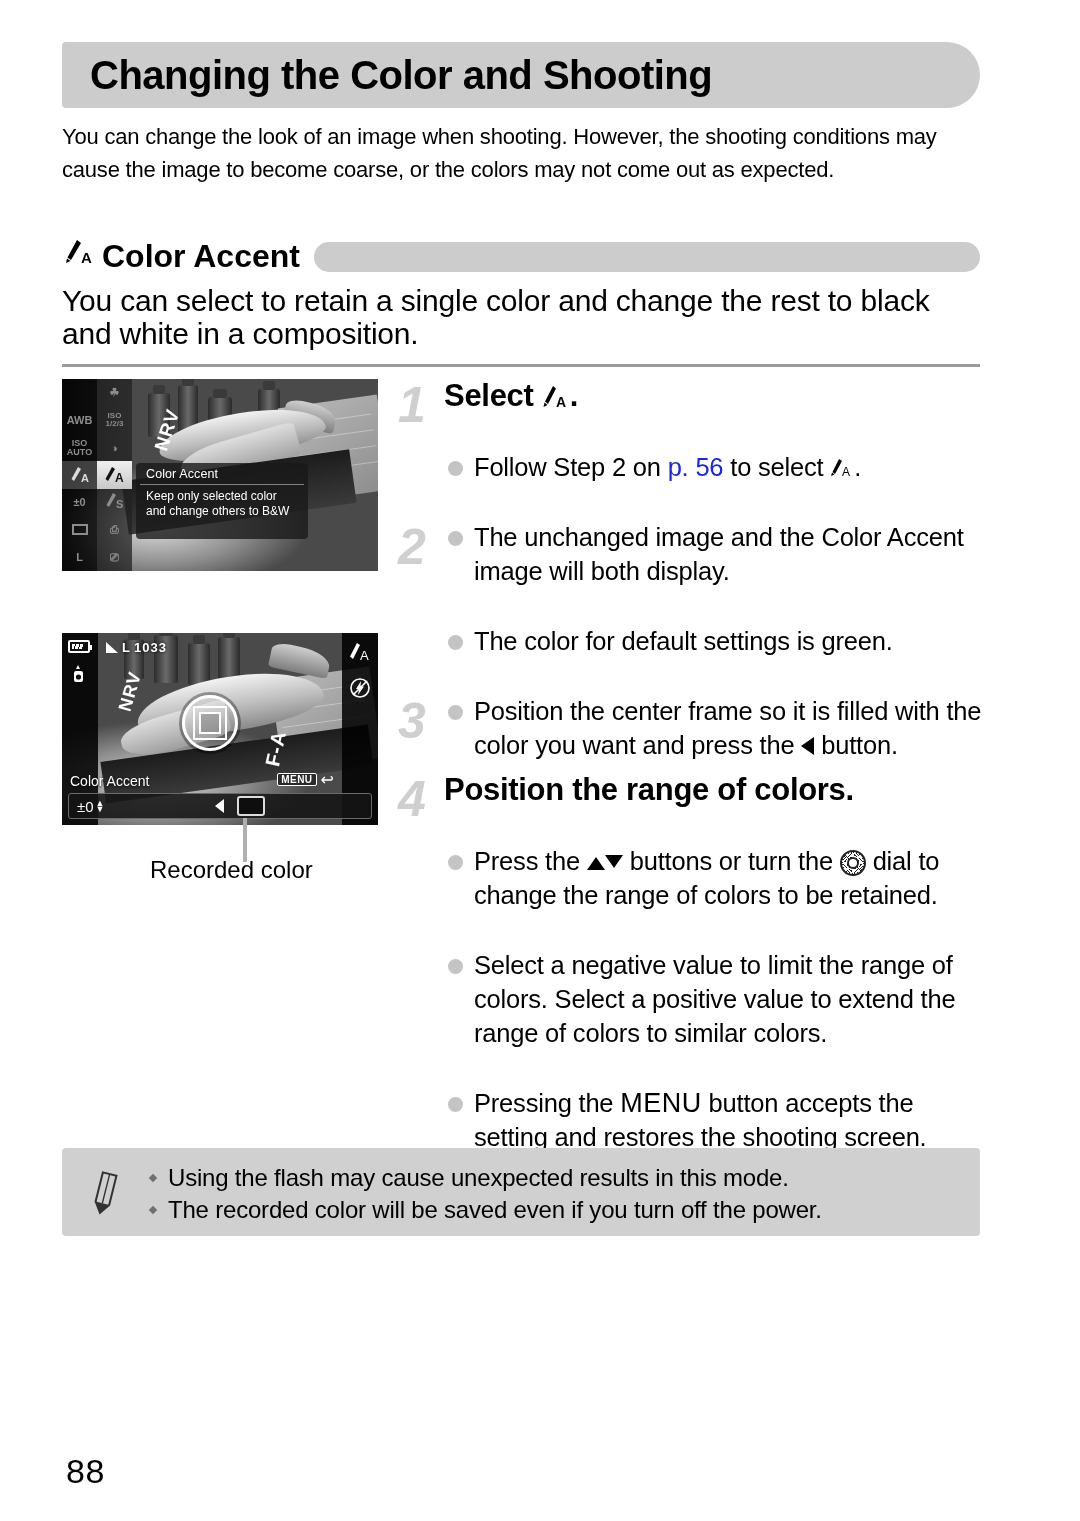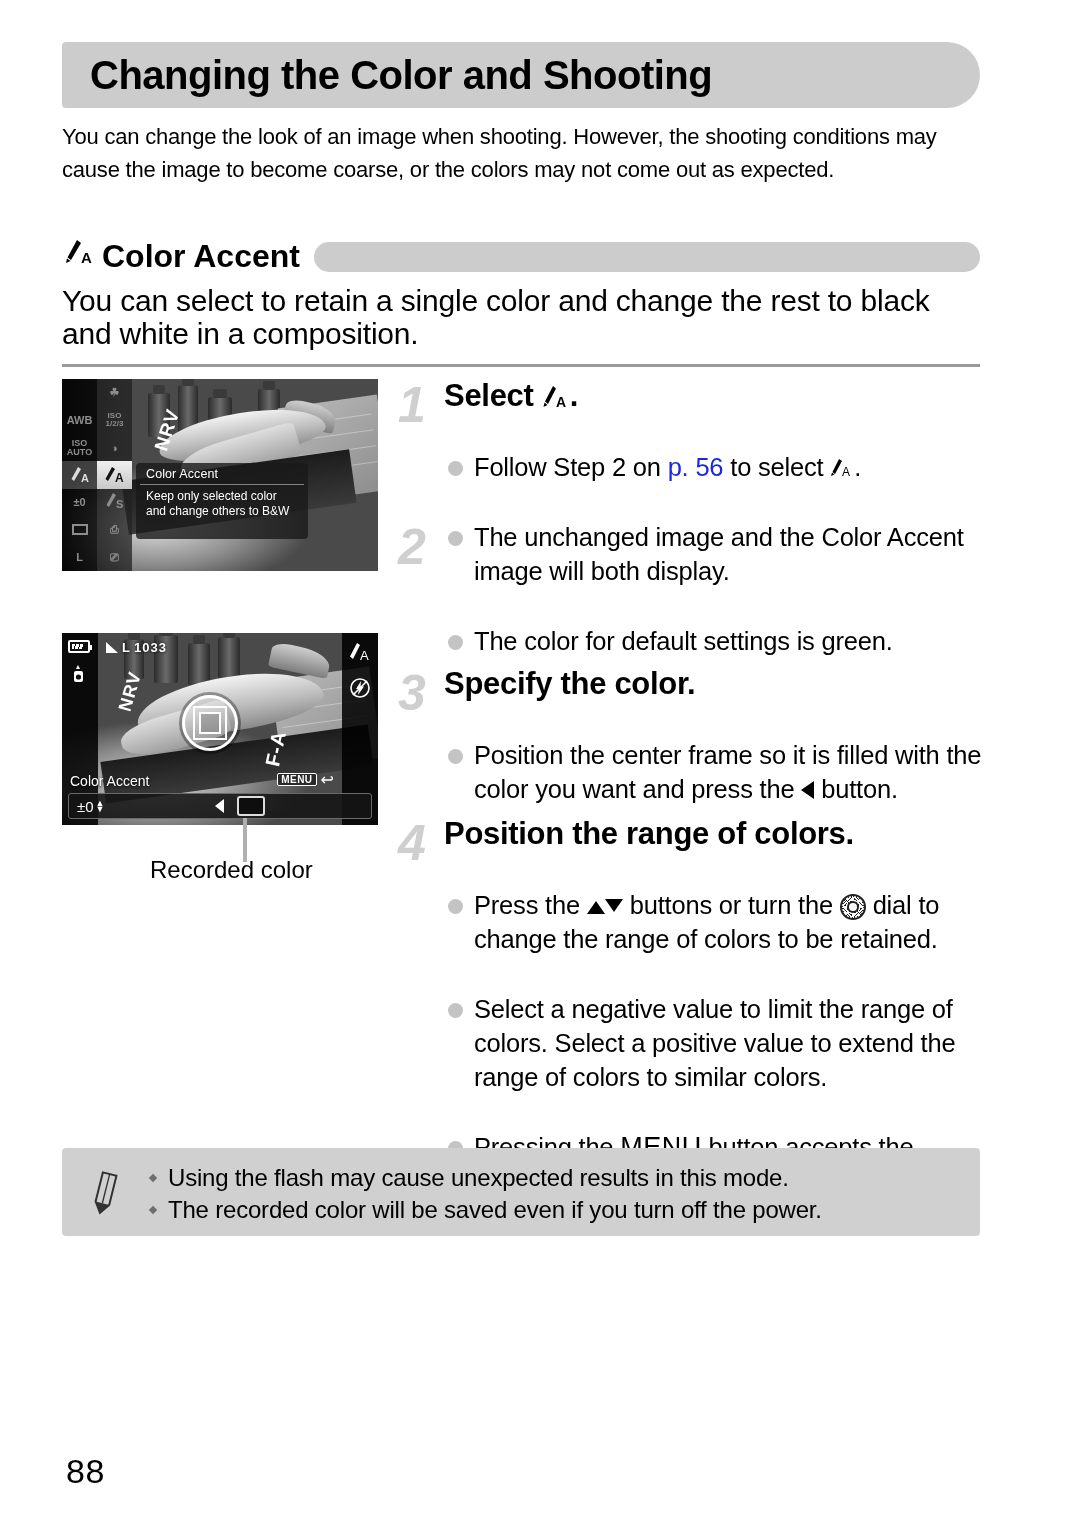--- a/index.html
+++ b/index.html
@@ -526,21 +526,20 @@
       </div>
       <div class="bullet">
         <span class="dot"></span>
         <span>The color for default settings is green.</span>
       </div>
     </div>
   </div>
 
   <div class="step" style="margin-top:8px;">
     <div class="step-num">3</div>
-    <div class="step-head">Specify the color.</div>
     <div class="bullets">
       <div class="bullet">
         <span class="dot"></span>
         <span>Position the center frame so it is filled with the color you want and press the </span><span class="gl-tri-left"></span><span> button.</span>
       </div>
     </div>
   </div>
 
   <div class="step" style="margin-top:10px;">
     <div class="step-num">4</div>

